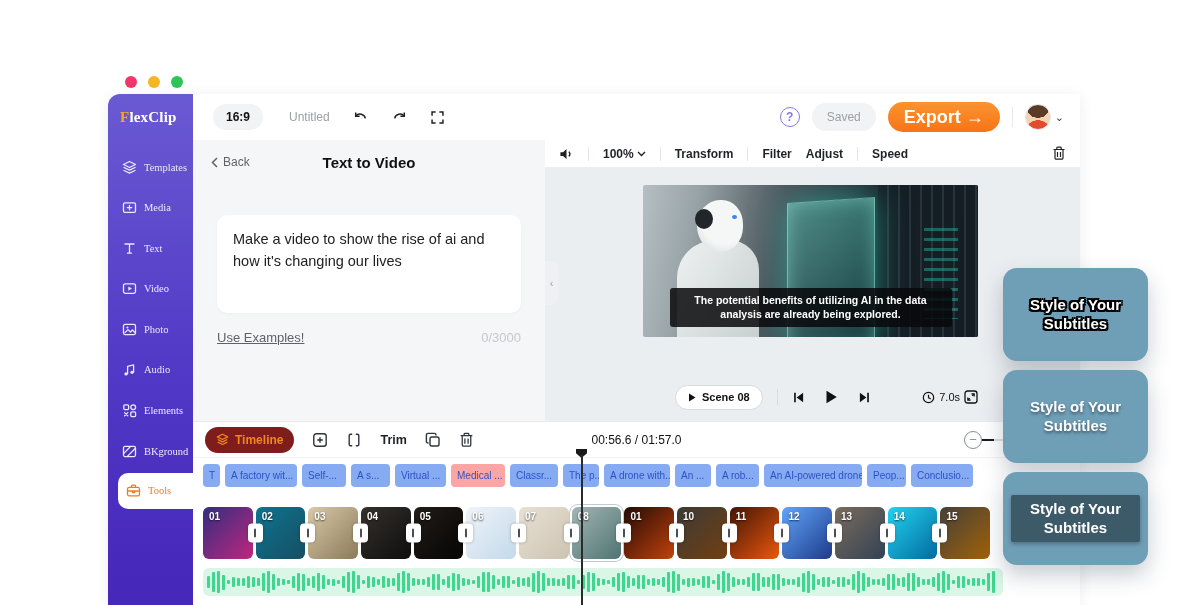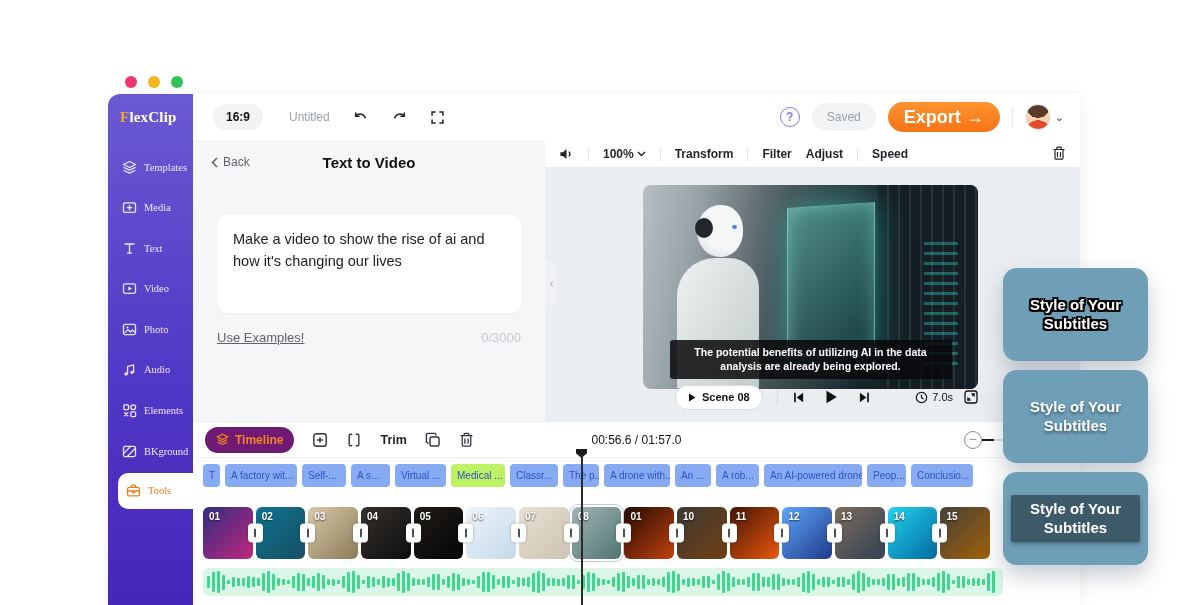--- a/index.html
+++ b/index.html
@@ -80,21 +80,21 @@
   
   .preview { flex:1; display:flex; flex-direction:column; min-width:0; }
   .pv-toolbar { height:28px; background:#fff; border-bottom:1px solid #eceef1; display:flex;
                 align-items:center; padding:0 14px; gap:14px; font-size:12px; font-weight:700; color:#1f2328; }
   .pv-toolbar .sep { width:1px; height:14px; background:#e3e5e9; }
   .pv-menu-item { cursor:pointer; }
   .pv-zoom { display:flex; align-items:center; gap:3px; cursor:pointer; }
   .pv-trash { margin-left:auto; cursor:pointer; display:flex; }
   .canvas { flex:1; background:#ebeef1; position:relative; }
 
-  .video { position:absolute; left:98px; top:17px; width:335px; height:204px; border-radius:8px;
+  .video { position:absolute; left:98px; top:17px; width:335px; height:152px; border-radius:2px;
            overflow:hidden;
            background:linear-gradient(100deg,#b6bfc3 0%,#97a2a7 16%,#4a555b 40%,#19242b 68%,#0c1318 100%); }
   .racks { position:absolute; right:0; top:0; width:30%; height:100%;
            background:repeating-linear-gradient(90deg,#151e24 0 9px,#2a363e 9px 11px);
            opacity:.9; }
   .rack-glow { position:absolute; right:6%; top:28%; width:34px; height:60%;
                background:repeating-linear-gradient(180deg,rgba(45,212,191,.55) 0 3px,rgba(0,0,0,0) 3px 10px);
                filter:blur(.4px); opacity:.7; }
   .hologram { position:absolute; left:43%; top:10%; width:88px; height:150px;
               background:linear-gradient(180deg,rgba(94,234,212,.38),rgba(20,120,110,.30));
@@ -111,27 +111,27 @@
                   font-size:10.5px; font-weight:700; text-align:center; line-height:1.4; }
 
   .pv-controls { position:absolute; left:98px; bottom:11px; width:335px; height:26px;
                  display:flex; align-items:center; }
   .scene-pill { background:#fff; border:1px solid #d7dadf; border-radius:14px; height:25px;
                 padding:0 12px; display:flex; align-items:center; gap:6px; font-size:11px;
                 font-weight:600; color:#111; margin-left:32px; cursor:pointer; }
   .ctl-sep { width:1px; height:16px; background:#d7dadf; margin:0 14px; }
   .transport { display:flex; align-items:center; gap:20px; }
   .transport svg { cursor:pointer; }
-  .pv-right { margin-left:auto; display:flex; align-items:center; gap:11px; }
+  .pv-right { margin-left:auto; display:flex; align-items:center; gap:4px; }
   .dur { display:flex; align-items:center; gap:4px; font-size:11px; color:#111; }
 
   
   .timeline { height:184px; background:#fff; border-top:1px solid #e8eaed; position:relative; }
   .tl-toolbar { height:36px; display:flex; align-items:center; padding:0 12px; border-bottom:1px solid #f1f2f4; }
-  .tl-pill { background:#701a75; border-radius:14px; height:26px; padding:0 11px; display:flex;
+  .tl-pill { background:#7f1d1d; border-radius:14px; height:26px; padding:0 11px; display:flex;
              align-items:center; gap:6px; color:#f0861d; font-weight:700; font-size:12px; cursor:pointer; }
   .tl-icon { margin-left:18px; display:flex; align-items:center; cursor:pointer; color:#30343a; }
   .trim-label { margin-left:18px; font-size:12.5px; font-weight:600; color:#1f2328; cursor:pointer; }
   .timecode { position:absolute; left:50%; transform:translateX(-50%); font-size:12px; color:#111; }
   .tl-zoom { margin-left:auto; display:flex; align-items:center; gap:12px; }
   .zoom-minus { width:18px; height:18px; border:1.2px solid #8a8f98; border-radius:50%; color:#8a8f98;
                 display:flex; align-items:center; justify-content:center; font-size:13px; line-height:1;
                 cursor:pointer; }
   .zoom-slider { width:74px; height:2px; background:#dcdfe3; position:relative; }
   .zoom-knob { position:absolute; left:12px; top:-4px; width:10px; height:10px; background:#1a1a1a;
@@ -431,21 +431,21 @@
           </span>
         </div>
       </div>
 
       <div class="track-text" id="text-track">
           <span class="tclip" style="width: 17px; background: rgb(134, 171, 243); color: rgb(45, 82, 196);">T</span>
           <span class="tclip" style="width: 72px; background: rgb(134, 171, 243); color: rgb(45, 82, 196);">A factory wit...</span>
           <span class="tclip" style="width: 44px; background: rgb(134, 171, 243); color: rgb(45, 82, 196);">Self-...</span>
           <span class="tclip" style="width: 39px; background: rgb(134, 171, 243); color: rgb(45, 82, 196);">A s...</span>
           <span class="tclip" style="width: 51px; background: rgb(134, 171, 243); color: rgb(45, 82, 196);">Virtual ...</span>
-          <span class="tclip" style="width: 54px; background: #bef264; color: rgb(45, 82, 196);">Medical ...</span>
+          <span class="tclip" style="width: 54px; background: #fca5a5; color: rgb(45, 82, 196);">Medical ...</span>
           <span class="tclip" style="width: 48px; background: rgb(134, 171, 243); color: rgb(45, 82, 196);">Classr...</span>
           <span class="tclip" style="width: 36px; background: rgb(134, 171, 243); color: rgb(45, 82, 196);">The p...</span>
           <span class="tclip" style="width: 66px; background: rgb(134, 171, 243); color: rgb(45, 82, 196);">A drone with...</span>
           <span class="tclip" style="width: 36px; background: rgb(134, 171, 243); color: rgb(45, 82, 196);">An ...</span>
           <span class="tclip" style="width: 43px; background: rgb(134, 171, 243); color: rgb(45, 82, 196);">A rob...</span>
           <span class="tclip" style="width: 98px; background: rgb(134, 171, 243); color: rgb(45, 82, 196);">An AI-powered drone ...</span>
           <span class="tclip" style="width: 39px; background: rgb(134, 171, 243); color: rgb(45, 82, 196);">Peop...</span>
           <span class="tclip" style="width: 62px; background: rgb(134, 171, 243); color: rgb(45, 82, 196);">Conclusio...</span>
         </div>
       <div class="track-thumbs" id="thumb-track">

